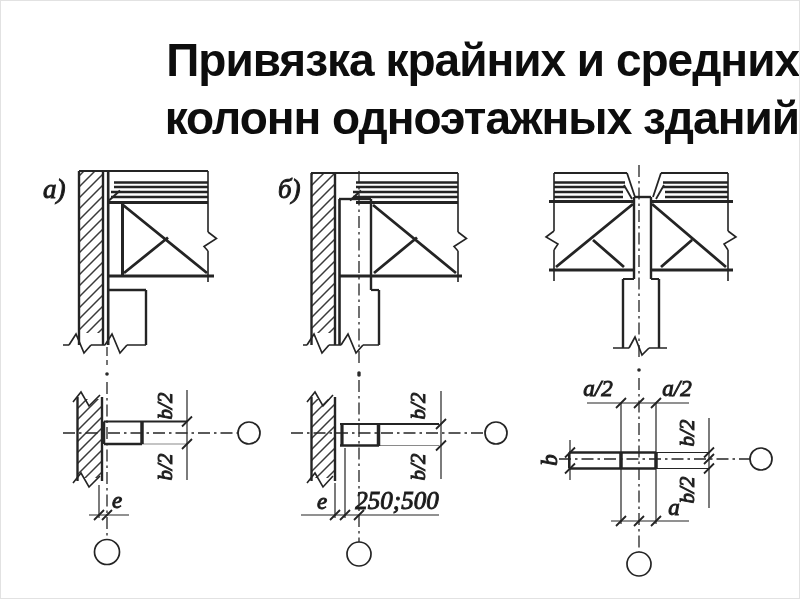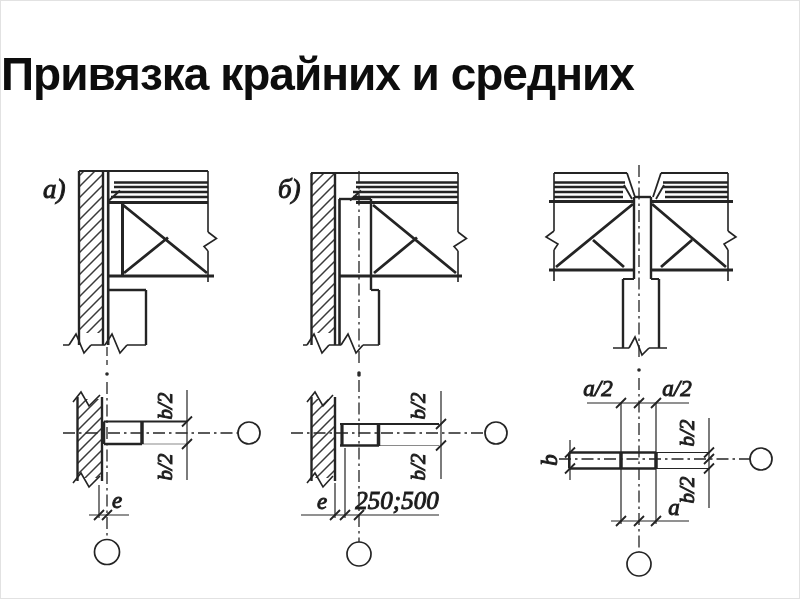--- a/index.html
+++ b/index.html
@@ -2,33 +2,33 @@
 <html><head>
 <meta charset="utf-8">
 <style>
   html,body{margin:0;padding:0;background:#fff;}
   .slide{
     position:relative;width:800px;height:599px;box-sizing:border-box;
     background:#fff;border:1px solid #e2e2e2;overflow:hidden;
     font-family:"Liberation Serif", serif;
   }
   .title{
-    position:absolute;top:44px;left:0;right:0;margin:0;text-align:left;
+    position:absolute;top:30px;left:0;right:0;margin:0;text-align:right;
     font-family:"Liberation Sans", sans-serif;font-weight:bold;
     font-size:46px;line-height:58px;letter-spacing:-1px;color:#0d0d0d;
   }
   svg.drawing{position:absolute;left:0;top:0;}
   text{font-family:"Liberation Serif", serif;font-style:italic;fill:#151515;}
 </style>
 </head>
 <body>
 
 <div class="slide">
 
-  <h1 class="title"><span>Привязка крайних и средних</span><br></h1>
+  <h1 class="title"><span>Привязка крайних и средних</span><br><span>колонн одноэтажных зданий</span></h1>
 
   <svg class="drawing" width="800" height="599" viewBox="0 0 800 599">
     <defs>
       <pattern id="hatch" patternUnits="userSpaceOnUse" width="11" height="11">
         <path d="M-2.75,2.75 l5.5,-5.5 M0,11 L11,0 M8.25,13.75 l5.5,-5.5" stroke="#3a3a3a" stroke-width="1.5" fill="none"></path>
       </pattern>
     </defs>
 
     <g stroke="#242424" fill="none">
       <text x="42" y="197" font-size="27">а)</text>

